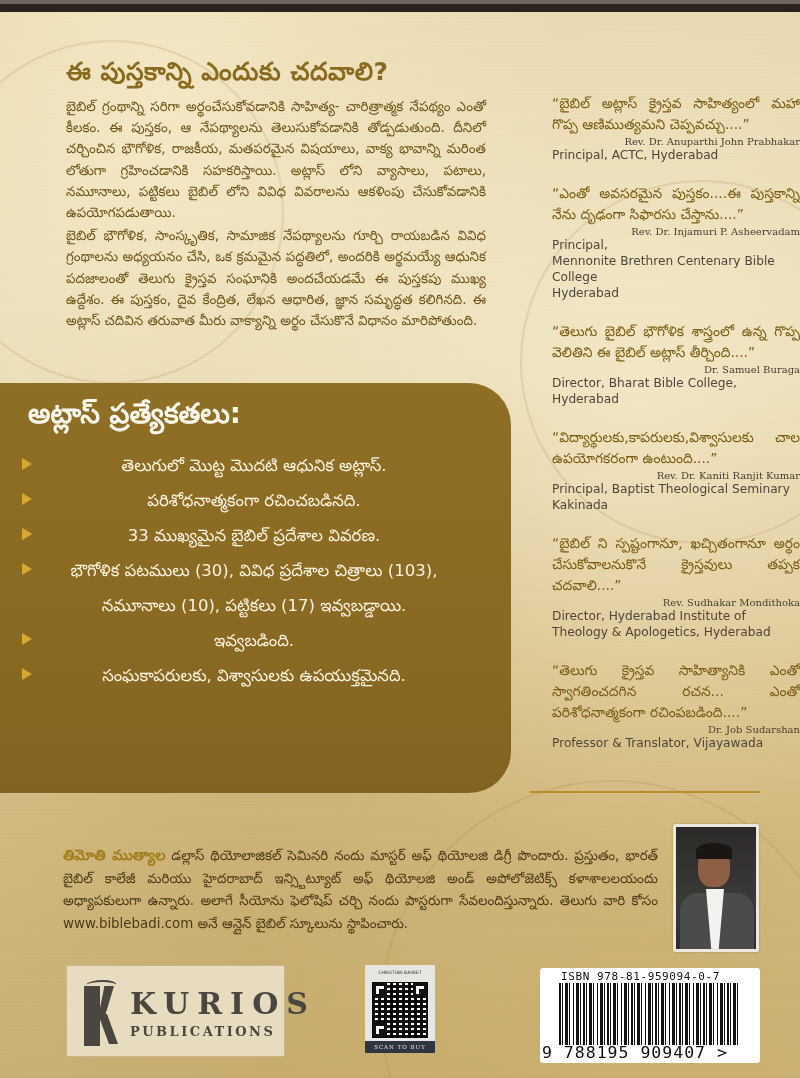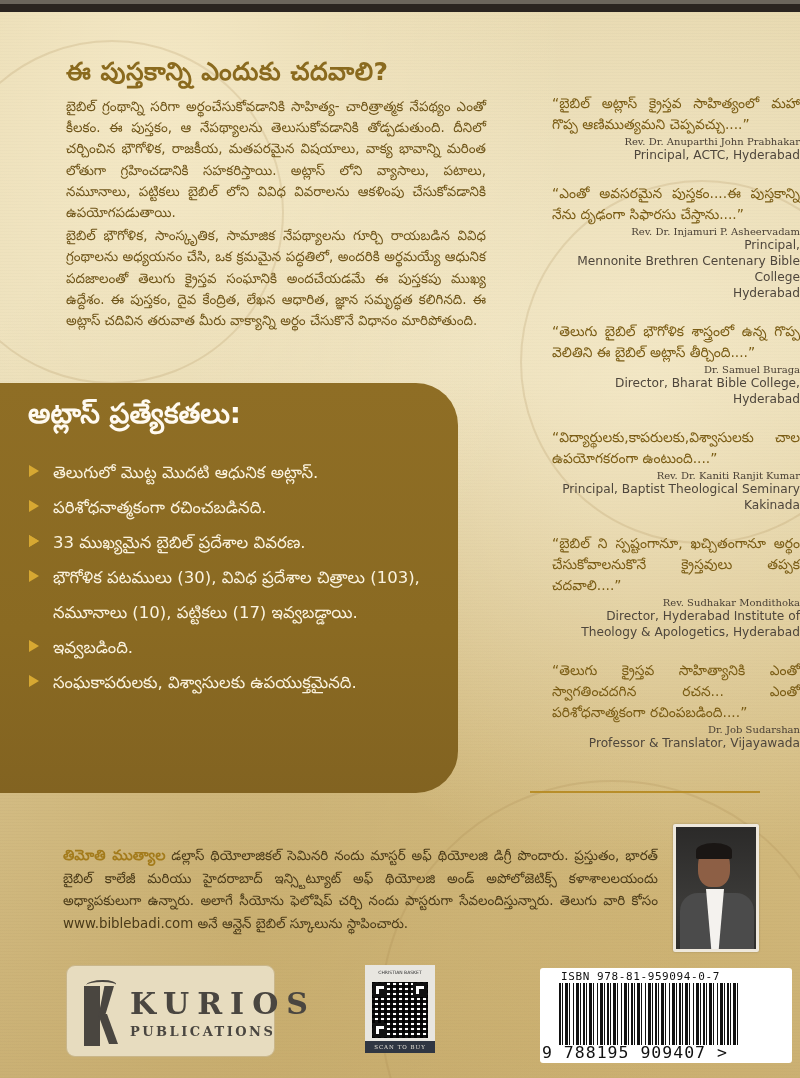--- a/index.html
+++ b/index.html
@@ -31,46 +31,46 @@
     font-size:25px; color:#8a6a1e; font-weight:bold; letter-spacing:0.5px;
   }
   .intro-body {
     position:absolute; left:66px; top:96px; width:420px;
     font-size:13.4px; line-height:21.2px; color:#6e5418; text-align:justify;
   }
   .intro-body p { margin:0 0 2px 0; }
 
   
   .features {
-    position:absolute; left:0; top:383px; width:458px; height:410px;
+    position:absolute; left:0; top:383px; width:511px; height:410px;
     background:#8c6c24;
     background:linear-gradient(180deg,#8f6e25 0%, #8a6a22 60%, #826321 100%);
     border-radius:0 42px 42px 0;
   }
   .features-title {
     position:absolute; left:28px; top:14px; font-size:28px; color:#fffaf0; font-weight:bold;
   }
-  .feature-list { position:absolute; left:22px; top:72px; width:440px; margin:7px; padding:0; list-style:none; }
+  .feature-list { position:absolute; left:22px; top:72px; width:440px; margin:0; padding:0; list-style:none;text-align:center; }
   .feature-item { position:relative; padding-left:24px; font-size:16.5px; line-height:22px; color:#fbf3df; }
   .feature-item .bullet {
     position:absolute; left:0; top:3px; width:0; height:0;
     border-top:6px solid transparent; border-bottom:6px solid transparent;
     border-left:10px solid #d7a832;
   }
   .feature-item .line2 { display:block; }
 
   
   .quotes { position:absolute; left:512px; top:93px; width:248px;margin-left:40px; }
   .quote { margin:0 0 20px 0; }
   .quote-text { font-size:13.8px; line-height:21px; color:#7a5c14; text-align:justify; }
   .quote-name {
     text-align:right; font-family:"DejaVu Serif", serif; font-size:10px; color:#4a4035; margin-top:1px;
   }
   .quote-role {
-    text-align:right; font-size:12.2px; line-height:16px; color:#4e463c;
+    text-align:left; font-size:12.2px; line-height:16px; color:#4e463c;
   }
 
   .divider { position:absolute; left:530px; top:791px; width:230px; height:2px; background:#b88e2a; }
 
   
   .author {
     position:absolute; left:63px; top:844px; width:595px;
     font-size:13.4px; line-height:22.5px; color:#4a3a18; text-align:justify;
   }
   .author-name { color:#a37b1b; font-weight:bold; font-size:14.5px; }
@@ -83,21 +83,21 @@
     background:linear-gradient(180deg,#2b2a29 0%,#3b3a38 60%,#2e2d2b 100%);
   }
   .photo-head { position:absolute; left:22px; top:20px; width:32px; height:40px; border-radius:45% 45% 40% 40%; background:#8d5f45; }
   .photo-hair { position:absolute; left:20px; top:16px; width:36px; height:16px; border-radius:50% 50% 10% 10%; background:#1a1614; }
   .photo-body { position:absolute; left:4px; top:66px; width:74px; height:60px; border-radius:18px 18px 0 0; background:#4b4b4b; }
   .photo-shirt { position:absolute; left:30px; top:62px; width:18px; height:62px; background:#f4f2ee; clip-path:polygon(0 0,100% 0,70% 100%,30% 100%); }
 
   
   .publisher-logo {
     position:absolute; left:66px; top:965px; width:207px; height:90px;
-    background:#e7dcbf; border:1px solid #c9b68a; border-radius:9px;
+    background:#e7dcbf; border:1px solid #c9b68a; border-radius:1px;padding-left:10px;
   }
   .logo-k {
     position:absolute; left:15px; top:14px; width:40px; height:66px;
   }
   .logo-k .spine { position:absolute; left:2px; top:6px; width:16px; height:60px; background:#4a4640; }
   .logo-k .arm1 { position:absolute; left:16px; top:6px; width:16px; height:32px; background:#4a4640; clip-path:polygon(40% 0,100% 0,40% 100%,0 100%); }
   .logo-k .arm2 { position:absolute; left:16px; top:34px; width:20px; height:30px; background:#4a4640; clip-path:polygon(0 0,45% 0,100% 100%,55% 100%); }
   .logo-k .pages { position:absolute; left:4px; top:0; width:30px; height:8px; border-top:2px solid #4a4640; border-radius:50% 50% 0 0; transform:skewX(-20deg); }
   .logo-title {
     position:absolute; left:63px; top:20px; font-family:"DejaVu Serif", serif; font-size:30px;
@@ -120,21 +120,21 @@
     background-blend-mode:multiply;
   }
   .qr-finder { position:absolute; width:14px; height:14px; border:3px solid #111; background:#fff; box-sizing:border-box; }
   .qr-finder::after { content:""; position:absolute; left:3px; top:3px; width:5px; height:5px; background:#111; }
   .qr-footer {
     position:absolute; left:0; bottom:0; width:70px; height:12px; background:#2f3642;
     color:#e8e4da; font-family:"DejaVu Serif", serif; font-size:5.5px; letter-spacing:1px; text-align:center; line-height:12px;
   }
 
   .barcode-box {
-    position:absolute; left:540px; top:968px; width:252px; height:95px; background:#fff; border-radius:3px;
+    position:absolute; left:540px; top:968px; width:220px; height:95px; background:#fff; border-radius:3px;
   }
   .isbn-text {
     position:absolute; left:21px; top:2px; font-family:"DejaVu Sans Mono", monospace; font-size:11px; color:#111; letter-spacing:0.6px;
   }
   .bars {
     position:absolute; left:19px; top:15px; width:182px; height:62px;
     background:
       repeating-linear-gradient(90deg,
         #111 0 2px, #fff 2px 3px, #111 3px 4px, #fff 4px 6px,
         #111 6px 9px, #fff 9px 10px, #111 10px 11px, #fff 11px 14px,

